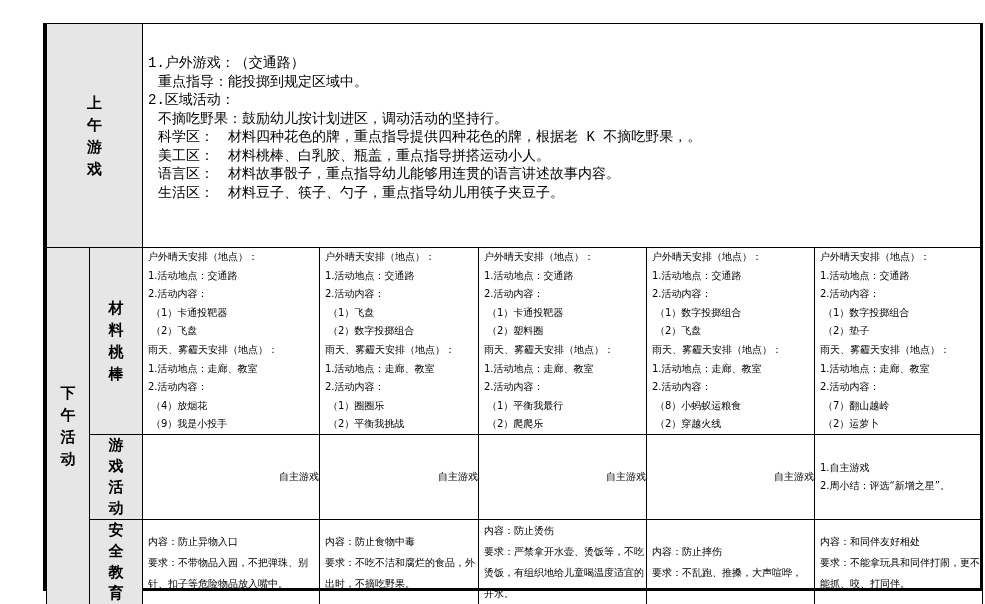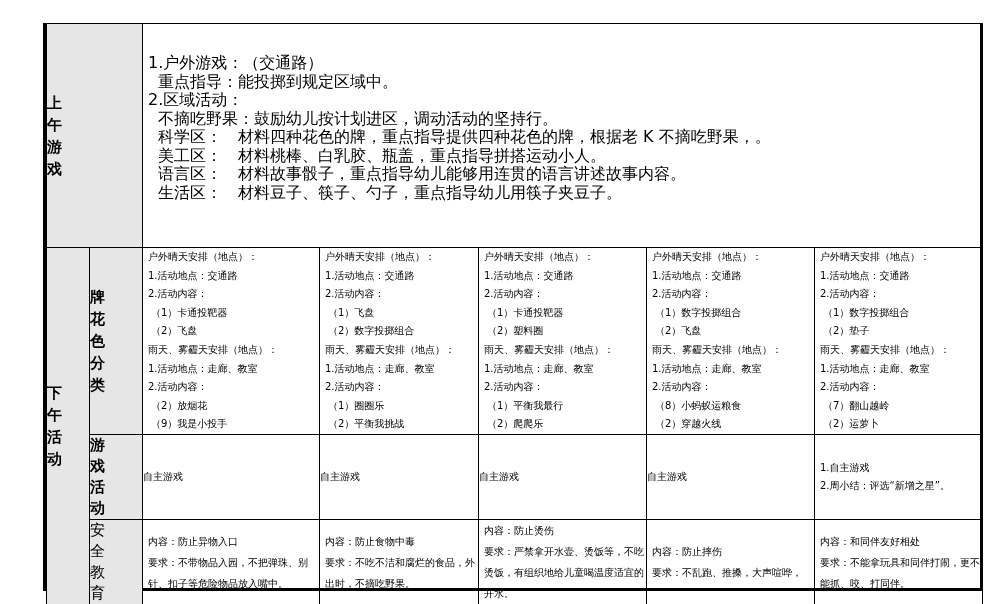--- a/index.html
+++ b/index.html
@@ -4,28 +4,28 @@
 <style>
   html, body { margin:0; padding:0; background:#ffffff; }
   body { width:985px; height:604px; position:relative; overflow:hidden;
          font-family: "DejaVu Sans", "Liberation Sans", sans-serif; color:#000; }
   .outer { position:absolute; left:43px; top:23px; width:940px; height:568px;
            border-left:3px solid #000; border-bottom:3px solid #000; border-right:3px solid #000;
            box-sizing:border-box; }
   table.plan { position:absolute; left:46px; top:23px; border-collapse:collapse;
                table-layout:fixed; width:936px; }
   table.plan td { border:1px solid #000; vertical-align:middle; padding:0; overflow:hidden; }
-  td.label { background:#e6e6e6; text-align:left; font-weight:bold; font-size:15px; }
+  td.label { background:#e6e6e6; text-align:center; font-weight:bold; font-size:15px; }
   .vlabel { display:inline-block; width:1em; line-height:22px; word-break:break-all; }
   .vlabel.tight { line-height:21px; }
   td.content { font-size:10px; line-height:18.6px; padding-left:5px !important; }
-  .morning-body { padding:30px 0 0 0; line-height:18.5px; font-size:16px; }
+  .morning-body { padding:30px 0 0 0; line-height:18.5px; font-size:14px;font-family:Liberation Mono, monospace; }
   .ind { padding-left:10px; }
   .ind1 { padding-left:3px; }
-  td.center { text-align:left; font-size:10px; }
+  td.center { text-align:right; font-size:10px; }
   td.safety { font-size:10px; line-height:21px; }
   .line { white-space:nowrap; }
 </style>
 </head>
 <body>
 
 <div class="outer"></div>
 
 <table class="plan">
   <colgroup>
@@ -55,32 +55,32 @@
         <div class="line ind">生活区：　材料豆子、筷子、勺子，重点指导幼儿用筷子夹豆子。</div>
       </div>
     </td>
   </tr>
 
   <tr style="height:187px">
     <td class="label" rowspan="3">
       <span class="vlabel">下午活动</span>
     </td>
     <td class="label">
-      <span class="vlabel">牌花色分类</span>
+      <span class="vlabel">材料桃棒</span>
     </td>
     <td class="content" style="vertical-align:top">
       <div class="line">户外晴天安排（地点）：</div>
       <div class="line">1.活动地点：交通路</div>
       <div class="line">2.活动内容：</div>
       <div class="line ind1">（1）卡通投靶器</div>
       <div class="line ind1">（2）飞盘</div>
       <div class="line">雨天、雾霾天安排（地点）：</div>
       <div class="line">1.活动地点：走廊、教室</div>
       <div class="line">2.活动内容：</div>
-      <div class="line ind1">（2）放烟花</div>
+      <div class="line ind1">（4）放烟花</div>
       <div class="line ind1">（9）我是小投手</div>
     </td>
     <td class="content" style="vertical-align:top">
       <div class="line">户外晴天安排（地点）：</div>
       <div class="line">1.活动地点：交通路</div>
       <div class="line">2.活动内容：</div>
       <div class="line ind1">（1）飞盘</div>
       <div class="line ind1">（2）数字投掷组合</div>
       <div class="line">雨天、雾霾天安排（地点）：</div>
       <div class="line">1.活动地点：走廊、教室</div>
@@ -143,21 +143,21 @@
       <div>自主游戏</div>
     </td>
     <td class="content" style="line-height:18px">
       <div class="line">1.自主游戏</div>
       <div class="line">2.周小结：评选“新增之星”。</div>
     </td>
   </tr>
 
   <tr style="height:77px">
     <td class="label">
-      <span class="vlabel tight" style="font-weight:normal">安全教育</span>
+      <span class="vlabel tight" style="font-weight:bold">安全教育</span>
     </td>
     <td class="content safety">
       <div>内容：防止异物入口</div>
       <div>要求：不带物品入园，不把弹珠、别针、扣子等危险物品放入嘴中。</div>
     </td>
     <td class="content safety">
       <div>内容：防止食物中毒</div>
       <div>要求：不吃不洁和腐烂的食品，外出时，不摘吃野果。</div>
     </td>
     <td class="content safety">

